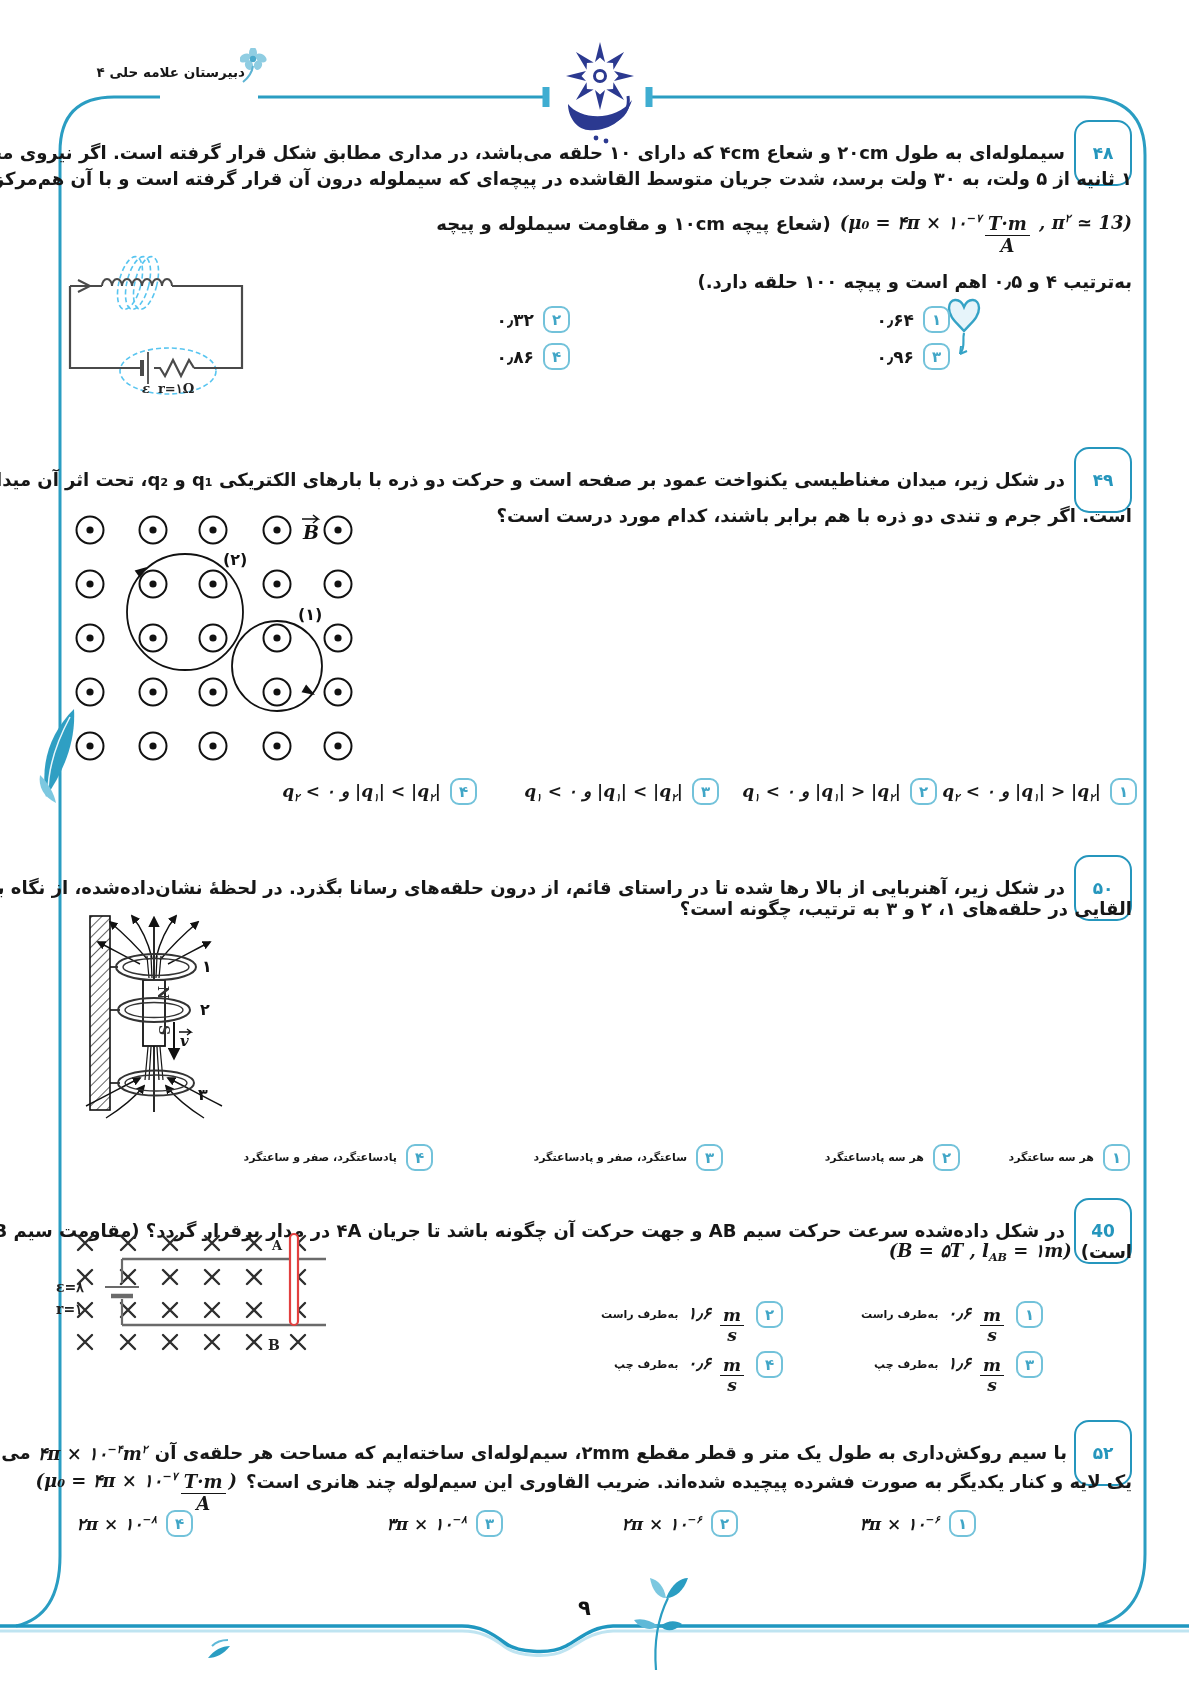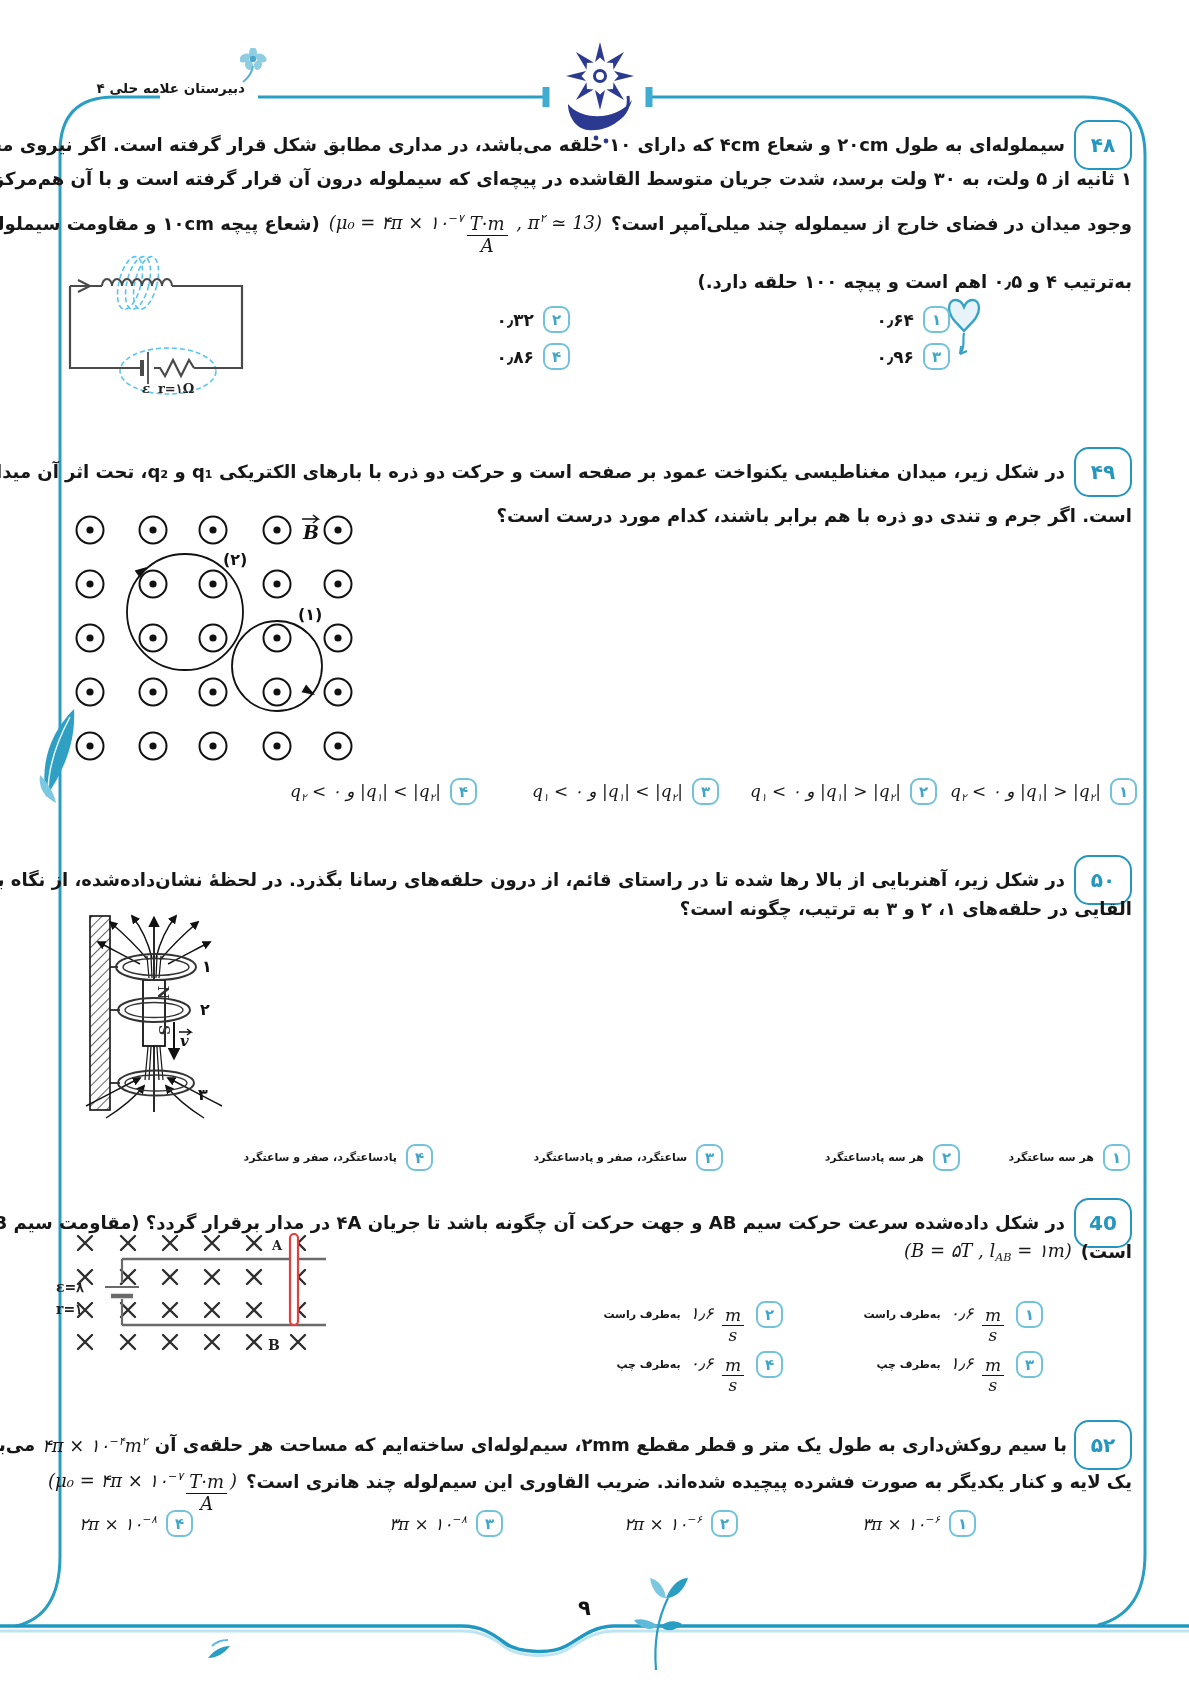--- a/index.html
+++ b/index.html
@@ -1,31 +1,31 @@
 <!DOCTYPE html>
 <html lang="fa"><head>
 <meta charset="utf-8">
 <style>
   html,body{margin:0;padding:0;background:#fff;}
   .page{position:relative;width:1189px;height:1683px;background:#fff;overflow:hidden;
         font-family:"DejaVu Sans",sans-serif;font-weight:700;color:#171717;}
   .abs{position:absolute;}
   .row{position:absolute;display:flex;direction:rtl;align-items:center;gap:9px;white-space:nowrap;}
   .qtext{font-size:18px;line-height:1.35;}
-  .badge{min-width:42px;height:30px;padding:8px 6px;border:2.5px solid #2596bd;border-radius:15px;
+  .badge{min-width:42px;height:30px;padding:16px 6px;border:2.5px solid #2596bd;border-radius:15px;
          color:#2596bd;display:flex;align-items:center;justify-content:center;
-         font-size:20px;flex:none;background:#fff;}
+         font-size:17px;flex:none;background:#fff;}
   .opt{position:absolute;display:flex;direction:rtl;align-items:center;gap:9px;white-space:nowrap;}
   .onum{width:27px;height:27px;border:2.5px solid #72c2da;border-radius:9px;color:#41a6c7;
         display:flex;align-items:center;justify-content:center;font-size:15px;flex:none;
         box-sizing:border-box;background:#fff;cursor:pointer;}
   .oval{font-size:17px;}
   .otext{font-size:11px;}
   .math{display:inline-block;direction:ltr;unicode-bidi:isolate;
-        font-family:"DejaVu Serif",serif;font-style:italic;font-weight:400;font-size:17px;}
+        font-family:"DejaVu Serif",serif;font-style:italic;font-weight:700;font-size:17px;}
   .math.big{font-size:18px;}
   .mseg{unicode-bidi:isolate;white-space:pre;}
   .msup{font-size:0.62em;vertical-align:7px;}
   .msub{font-size:0.62em;vertical-align:-4px;}
   .mfrac{display:inline-block;vertical-align:middle;text-align:center;margin:0 3px;line-height:1.12;}
   .mfn{display:block;border-bottom:1.6px solid #151515;padding:0 3px;margin-top:22px;}
   .mfd{display:block;}
   .pagenum{font-size:21px;color:#111;}
   svg text{font-weight:bold;}
 </style>
@@ -38,21 +38,21 @@
     <g fill="none" stroke="#2a9dc2" stroke-width="3">
       <path d="M160,97 H114 Q60,97 60,152 V1556 Q60,1616 16,1626"></path>
       <path d="M258,97 H544"></path>
       <path d="M650,97 H1084 Q1145,97 1145,155 V1554 Q1145,1613 1098,1625"></path>
     </g>
     <path d="M546,87 V107 M649,87 V107" stroke="#3fadd1" stroke-width="7" fill="none"></path>
     <path d="M0,1631 H462 C480,1631 492,1637 505,1647 C517,1656 549,1659 566,1650 C581,1642 591,1632 613,1631 H1189" stroke="#bfe4f1" stroke-width="3" fill="none"></path>
     <path d="M0,1626 H462 C480,1626 492,1633 505,1643 C517,1652 549,1655 566,1646 C581,1638 591,1627 613,1626 H1189" stroke="#1f97c0" stroke-width="3.5" fill="none"></path>
   </svg>
 
-  <span class="abs" style="top:80px;right:944px;font-size:13.5px;direction:rtl;white-space:nowrap;">دبیرستان علامه حلی ۴</span>
+  <span class="abs" style="top:64px;right:944px;font-size:13.5px;direction:rtl;white-space:nowrap;">دبیرستان علامه حلی ۴</span>
 
   <svg class="abs" style="left:240px;top:48px;" width="28" height="36" viewBox="0 0 28 36">
     <g fill="#8fcde2">
       <ellipse cx="13" cy="5" rx="4" ry="6"></ellipse>
       <ellipse cx="21" cy="10" rx="6" ry="4" transform="rotate(30 21 10)"></ellipse>
       <ellipse cx="5" cy="10" rx="6" ry="4" transform="rotate(-30 5 10)"></ellipse>
       <ellipse cx="9" cy="17" rx="4" ry="5" transform="rotate(-20 9 17)"></ellipse>
       <ellipse cx="18" cy="17" rx="4" ry="5" transform="rotate(20 18 17)"></ellipse>
     </g>
     <circle cx="13" cy="11" r="3.2" fill="#4aa9cb"></circle>
@@ -80,21 +80,20 @@
   </svg>
 
   <div class="row" style="top:120px;right:57px;">
     <span class="badge">۴۸</span>
     <span class="qtext">سیملوله‌ای به طول ۲۰cm و شعاع ۴cm که دارای ۱۰ حلقه می‌باشد، در مداری مطابق شکل قرار گرفته است. اگر نیروی محرکهٔ باتری در مدت</span>
   </div>
   <div class="row" style="top:167px;right:57px;">
     <span class="qtext">۱ ثانیه از ۵ ولت، به ۳۰ ولت برسد، شدت جریان متوسط القاشده در پیچه‌ای که سیملوله درون آن قرار گرفته است و با آن هم‌مرکز است، با فرض عدم</span>
   </div>
   <div class="row" style="top:200px;right:57px;height:48px;">
-    <span class="qtext">وجود میدان در فضای خارج از سیملوله چند میلی‌آمپر است؟</span>
     <span class="math big"><span class="mseg">(μ₀ = ۴π × ۱۰</span><span class="mseg msup">−۷</span><span class="mfrac"><span class="mfn">T·m</span><span class="mfd">A</span></span><span class="mseg"> , π</span><span class="mseg msup">۲</span><span class="mseg"> ≃ 13)</span></span>
     <span class="qtext">(شعاع پیچه ۱۰cm و مقاومت سیملوله و پیچه</span>
   </div>
   <div class="row" style="top:270px;right:57px;">
     <span class="qtext">به‌ترتیب ۴ و ۰٫۵ اهم است و پیچه ۱۰۰ حلقه دارد.)</span>
   </div>
 
   <svg class="abs" style="left:56px;top:250px;" width="205" height="148" viewBox="0 0 205 148">
     <g fill="none" stroke="#58c5f0" stroke-width="1.6" stroke-dasharray="5,3">
       <ellipse cx="74" cy="33" rx="11" ry="27" transform="rotate(14 74 33)"></ellipse>

